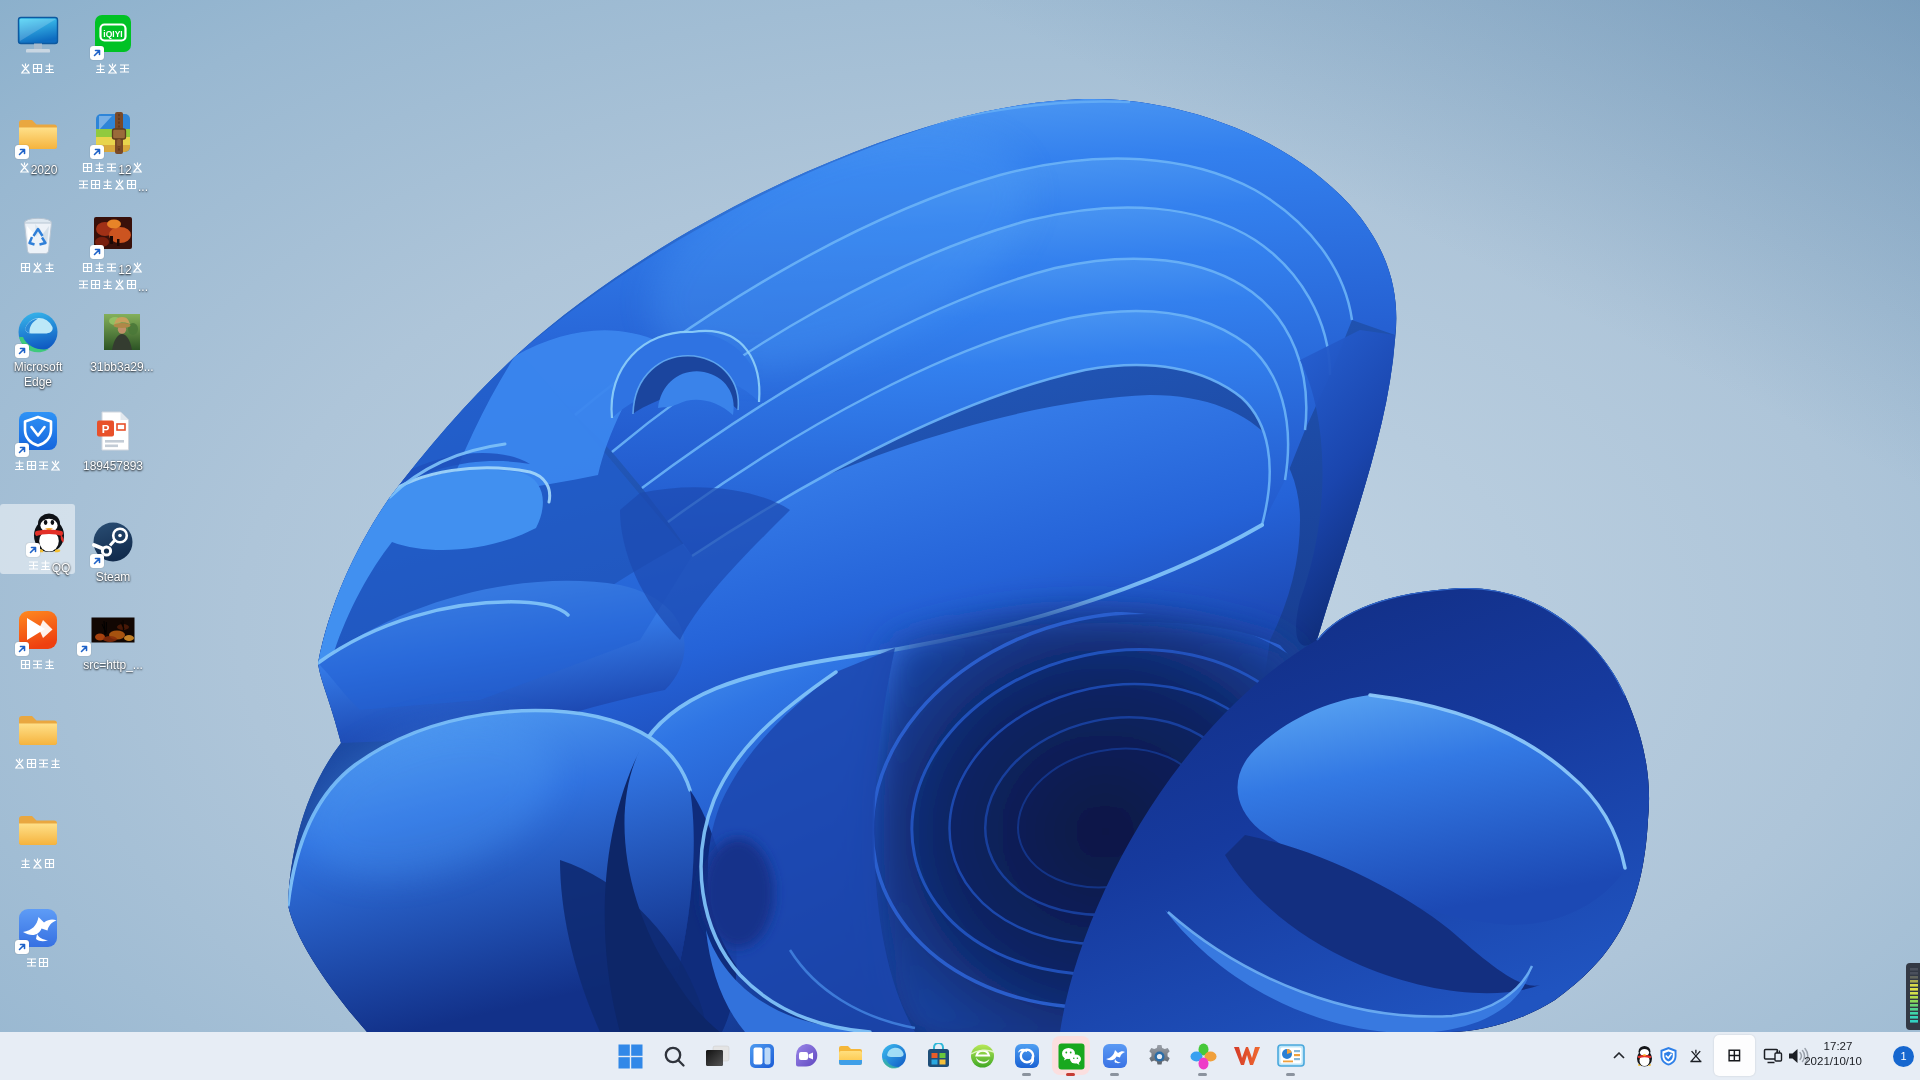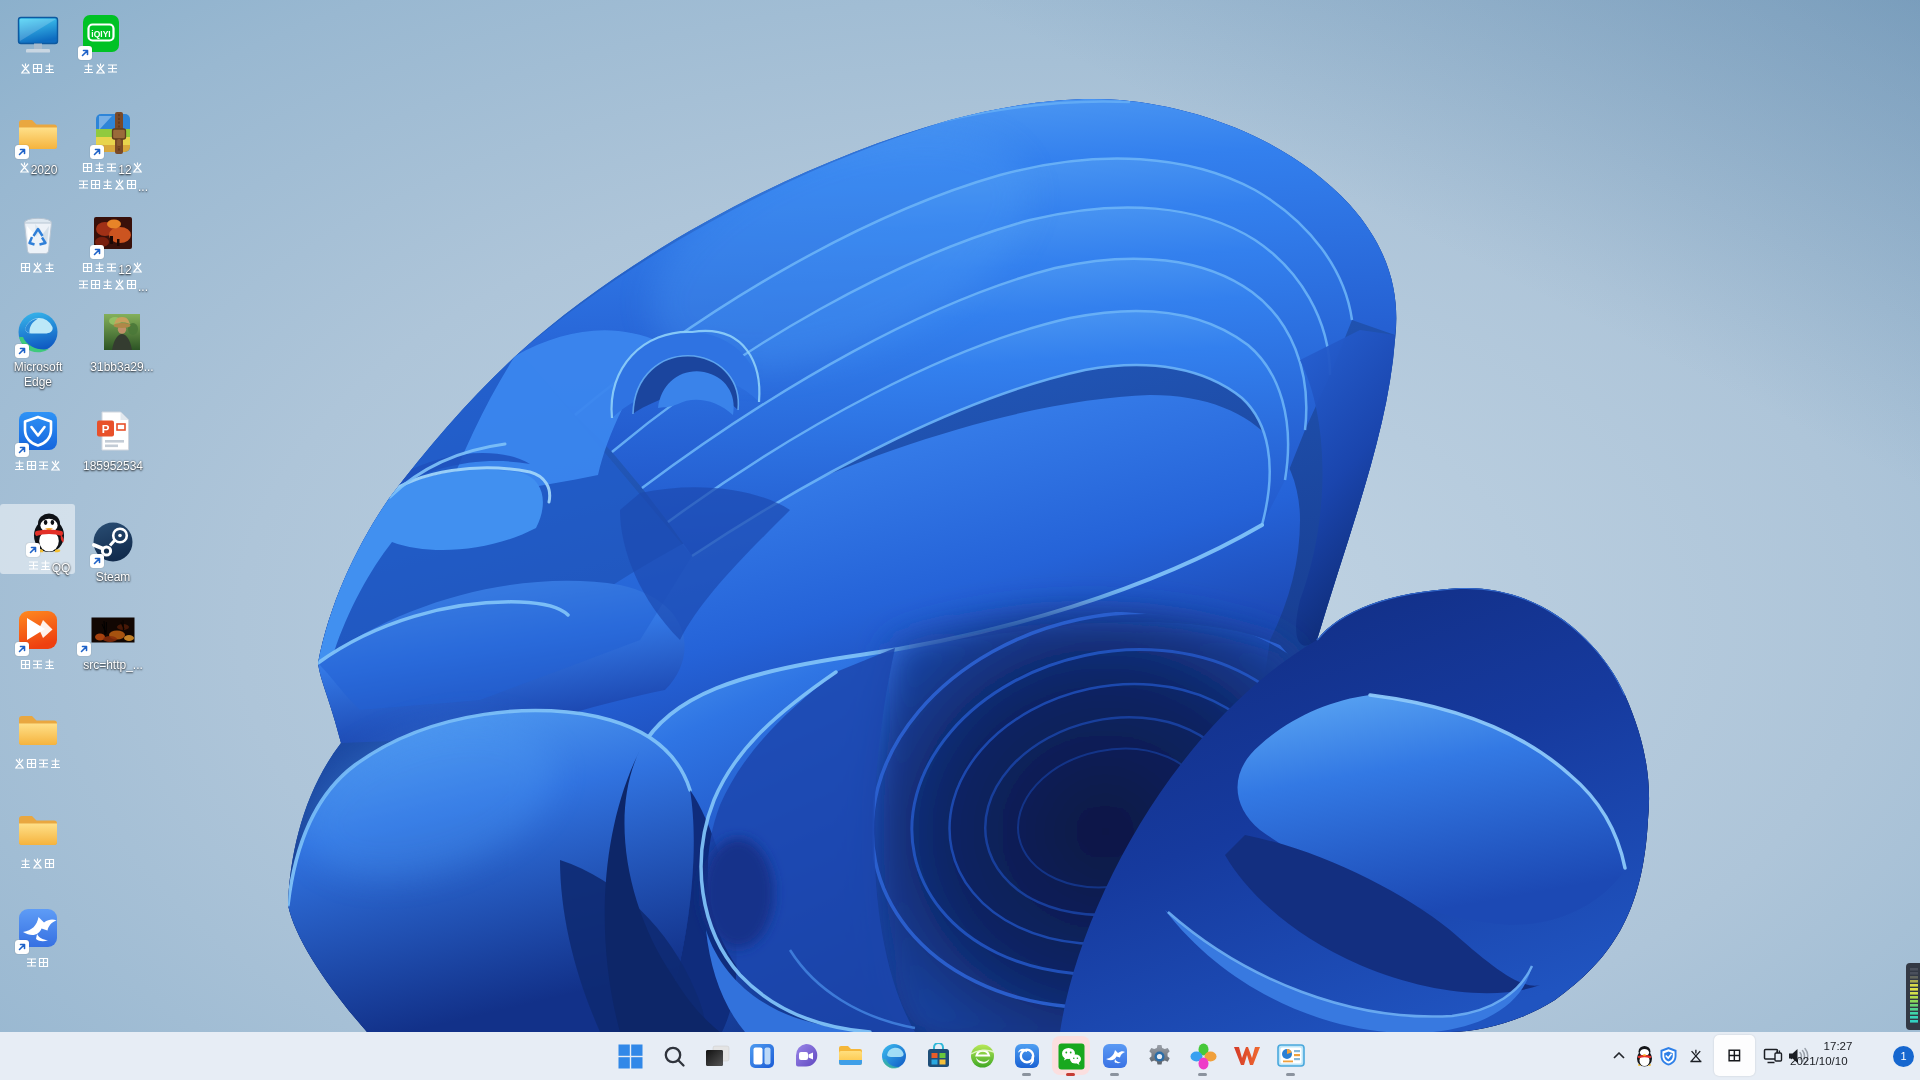--- a/index.html
+++ b/index.html
@@ -286,21 +286,21 @@
         </svg><svg class="cg" width="12" height="13" viewBox="0 0 12 13">
           <g stroke="#fff" stroke-width="1.15">
             <use href="#cv1"></use>
           </g>
         </svg><svg class="cg" width="12" height="13" viewBox="0 0 12 13">
           <g stroke="#fff" stroke-width="1.15">
             <use href="#cv4"></use>
           </g>
         </svg></div>
     </div>
-    <div class="dicon" style="left:63px;top:10px">
+    <div class="dicon" style="left:75px;top:10px">
       <div class="ic">
         <svg width="46" height="46" viewBox="0 0 46 46">
 <rect x="5" y="4" width="36" height="37" rx="7" fill="#00c225"></rect>
 <rect x="10.5" y="13.5" width="25" height="16" rx="4" fill="none" stroke="#fff" stroke-width="2.2"></rect>
 <text x="23" y="25.5" font-size="8.5" font-weight="bold" fill="#fff" text-anchor="middle" font-family="Liberation Sans">iQIYI</text>
         </svg>
         <div class="arrow" style="left:15px"><svg width="14" height="14" viewBox="0 0 14 14">
             <path d="M4.5 9.5 L9 5 M5.5 4.5 h4 v4" fill="none" stroke="#1e62c8" stroke-width="1.6" stroke-linecap="round" stroke-linejoin="round"></path>
           </svg></div>
       </div>
@@ -533,21 +533,21 @@
         <svg width="46" height="46" viewBox="0 0 46 46">
 <path d="M12 4 H30.5 L38.5 12 V42 H12 Z" fill="#fff" stroke="#d0d6de" stroke-width="1"></path>
 <path d="M30.5 4 L38.5 12 H30.5 Z" fill="#e2e8ee"></path>
 <rect x="7" y="12.5" width="17" height="16" rx="2" fill="#e8502a"></rect>
 <text x="15.5" y="25" font-size="11.5" font-weight="bold" fill="#fff" text-anchor="middle" font-family="Liberation Sans">P</text>
 <rect x="27" y="16" width="8" height="6" fill="none" stroke="#e8502a" stroke-width="1.6"></rect>
 <rect x="15" y="32" width="19" height="2.6" fill="#c3ccd6"></rect>
 <rect x="15" y="36.5" width="13" height="2.6" fill="#c3ccd6"></rect>
         </svg>
       </div>
-      <div class="lbl">185952534</div>
+      <div class="lbl">189457893</div>
     </div>
     <div class="sel" style="left:0;top:504px;width:75px;height:70px"></div>
     <div class="dicon" style="left:11px;top:507px">
       <div class="ic">
         <svg width="46" height="46" viewBox="0 0 46 46">
 <ellipse cx="23" cy="27.5" rx="15" ry="16.5" fill="#0e1116"></ellipse>
 <ellipse cx="23" cy="15.5" rx="11" ry="10" fill="#0e1116"></ellipse>
 <ellipse cx="23" cy="17.5" rx="8.6" ry="6.8" fill="#fff"></ellipse>
 <ellipse cx="23" cy="33" rx="9.8" ry="10.5" fill="#fff"></ellipse>
 <ellipse cx="19.6" cy="14.5" rx="1.8" ry="2.4" fill="#0c0f14"></ellipse>
@@ -933,21 +933,21 @@
 <rect x="1.5" y="3.5" width="13" height="9.5" rx="1" fill="none" stroke="#1b1e24" stroke-width="1.5"></rect>
 <path d="M4.5 16.5 h7" stroke="#1b1e24" stroke-width="1.5"></path>
 <rect x="12" y="7" width="6.5" height="8" rx="1" fill="#e7edf5" stroke="#1b1e24" stroke-width="1.4"></rect>
 <path d="M14 7 v-2.5 M16.5 7 v-2.5" stroke="#1b1e24" stroke-width="1.2"></path>
     </svg>
 <svg style="position:absolute;left:1787px;top:1046px" width="22" height="20" viewBox="0 0 22 20">
 <path d="M2 7.5 h3.5 L10.5 3 V17 L5.5 12.5 H2 Z" fill="#1b1e24"></path>
 <path d="M13 6.5 A5.5 5.5 0 0 1 13 13.5 M15.5 4.5 A8.5 8.5 0 0 1 15.5 15.5 M18 2.5 A11.5 11.5 0 0 1 18 17.5" fill="none" stroke="#9aa1ab" stroke-width="1.5" stroke-linecap="round"></path>
     </svg>
 <div style="position:absolute;left:1800px;top:1040px;width:76px;height:15px;font-size:11.5px;color:#191c21;text-align:center">17:27</div>
-<div style="position:absolute;left:1790px;top:1055px;width:86px;height:15px;font-size:11.5px;color:#191c21;text-align:left">2021/10/10</div>
+<div style="position:absolute;left:1790px;top:1055px;width:86px;height:15px;font-size:11.5px;color:#191c21;text-align:center">2021/10/10</div>
 <div style="position:absolute;left:1893px;top:1046px;width:21px;height:21px;border-radius:50%;background:#1667cf;color:#fff;font-size:11px;text-align:center;line-height:21px">1</div>
 </div>
 <svg id="eq" style="position:absolute;left:1906px;top:963px" width="14" height="67">
 <rect x="0" y="0" width="18" height="67" rx="4" fill="#333945"></rect>
 <g>
 <rect x="4" y="5" width="8" height="2.6" fill="#4a505c"></rect>
 <rect x="4" y="9" width="8" height="2.6" fill="#4a505c"></rect>
 <rect x="4" y="13" width="8" height="2.6" fill="#62665c"></rect>
 <rect x="4" y="17" width="8" height="2.6" fill="#a8a84e"></rect>
 <rect x="4" y="21" width="8" height="2.6" fill="#d8d84a"></rect>

